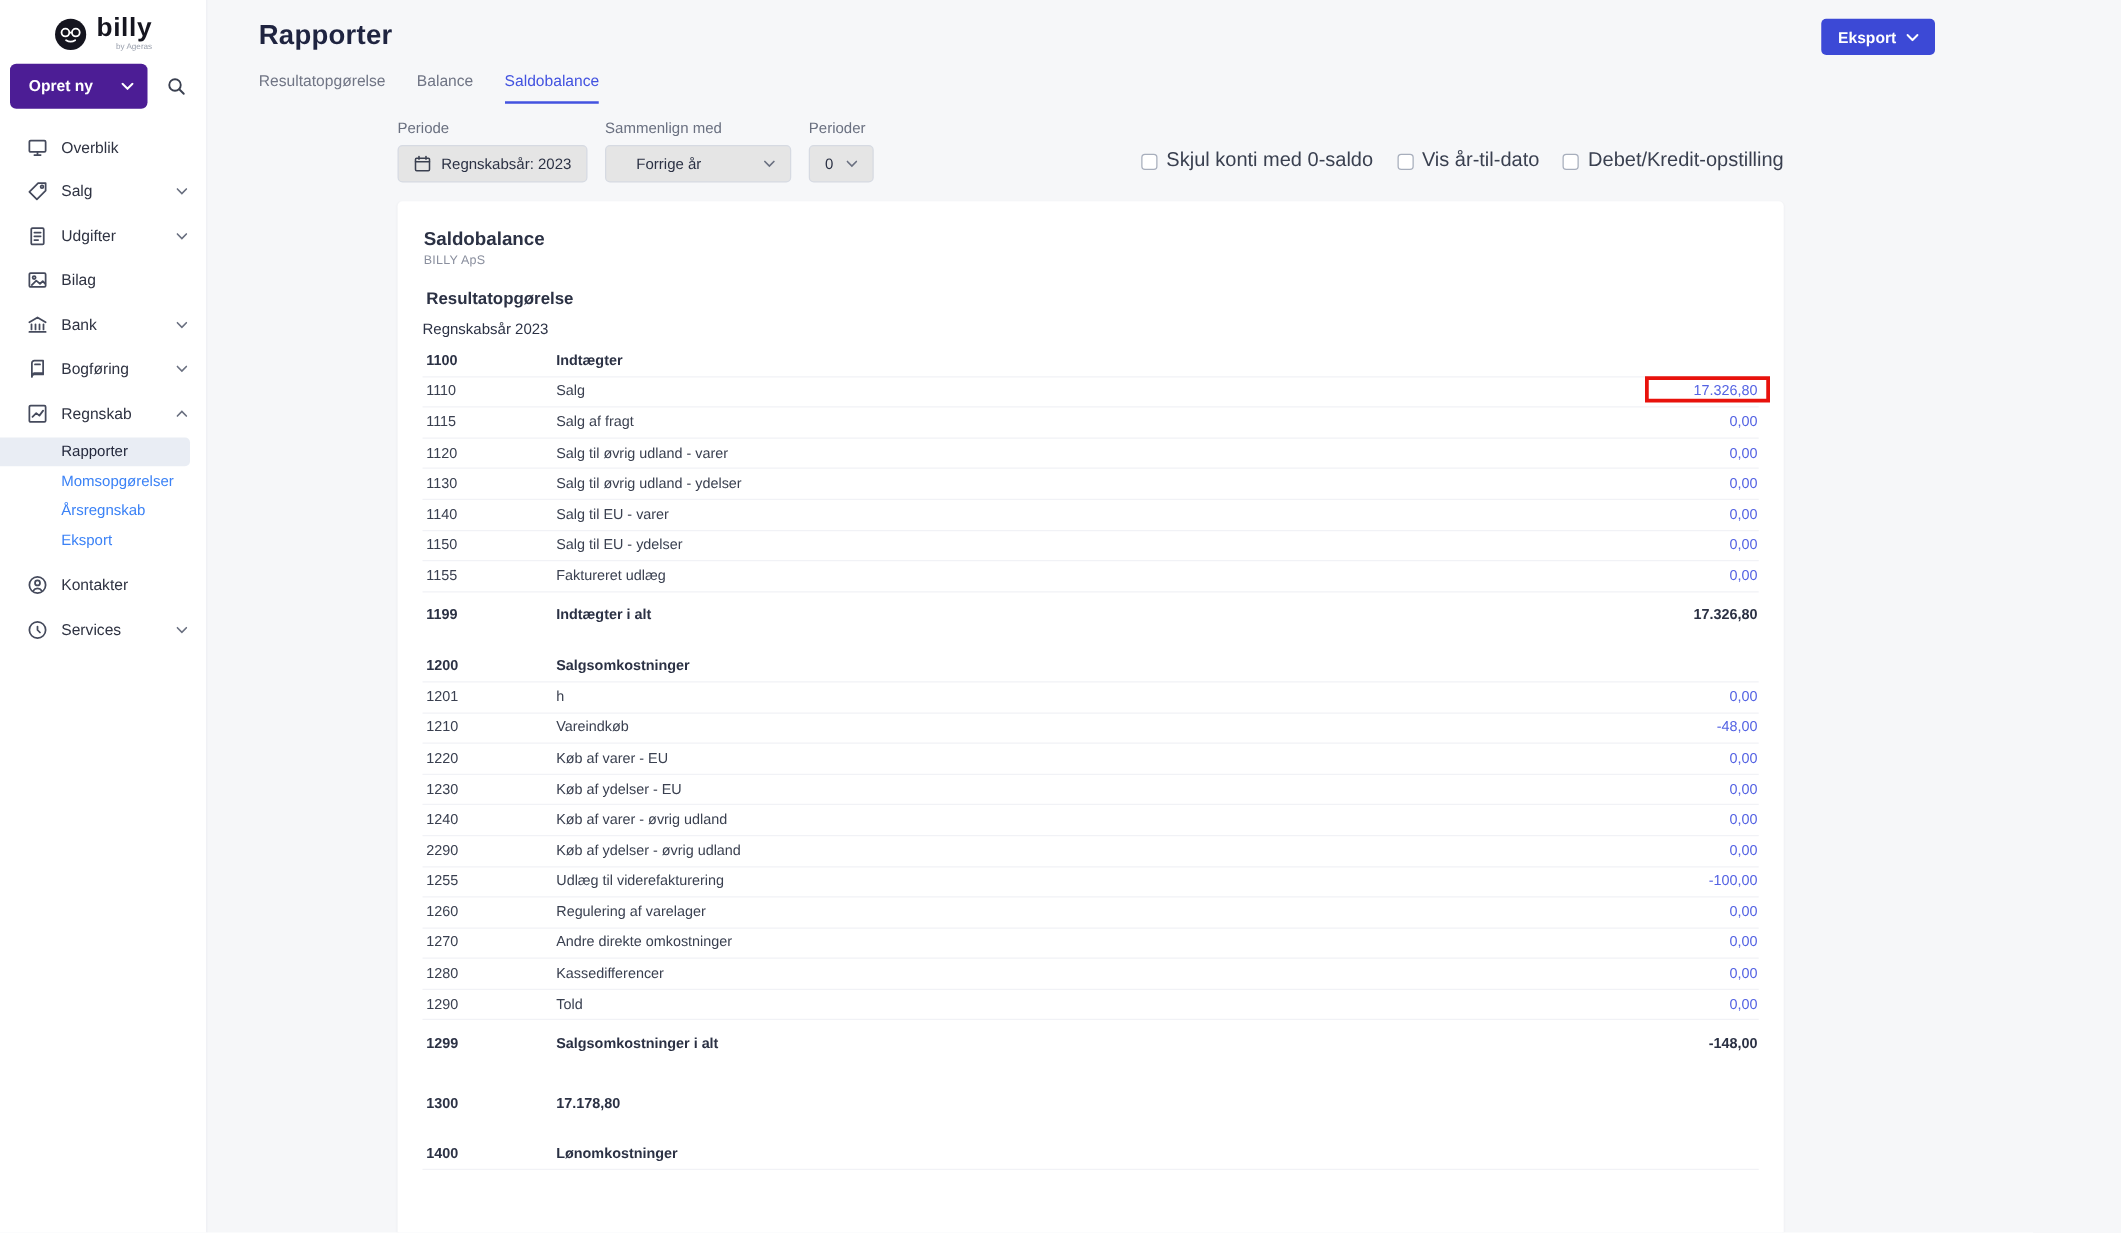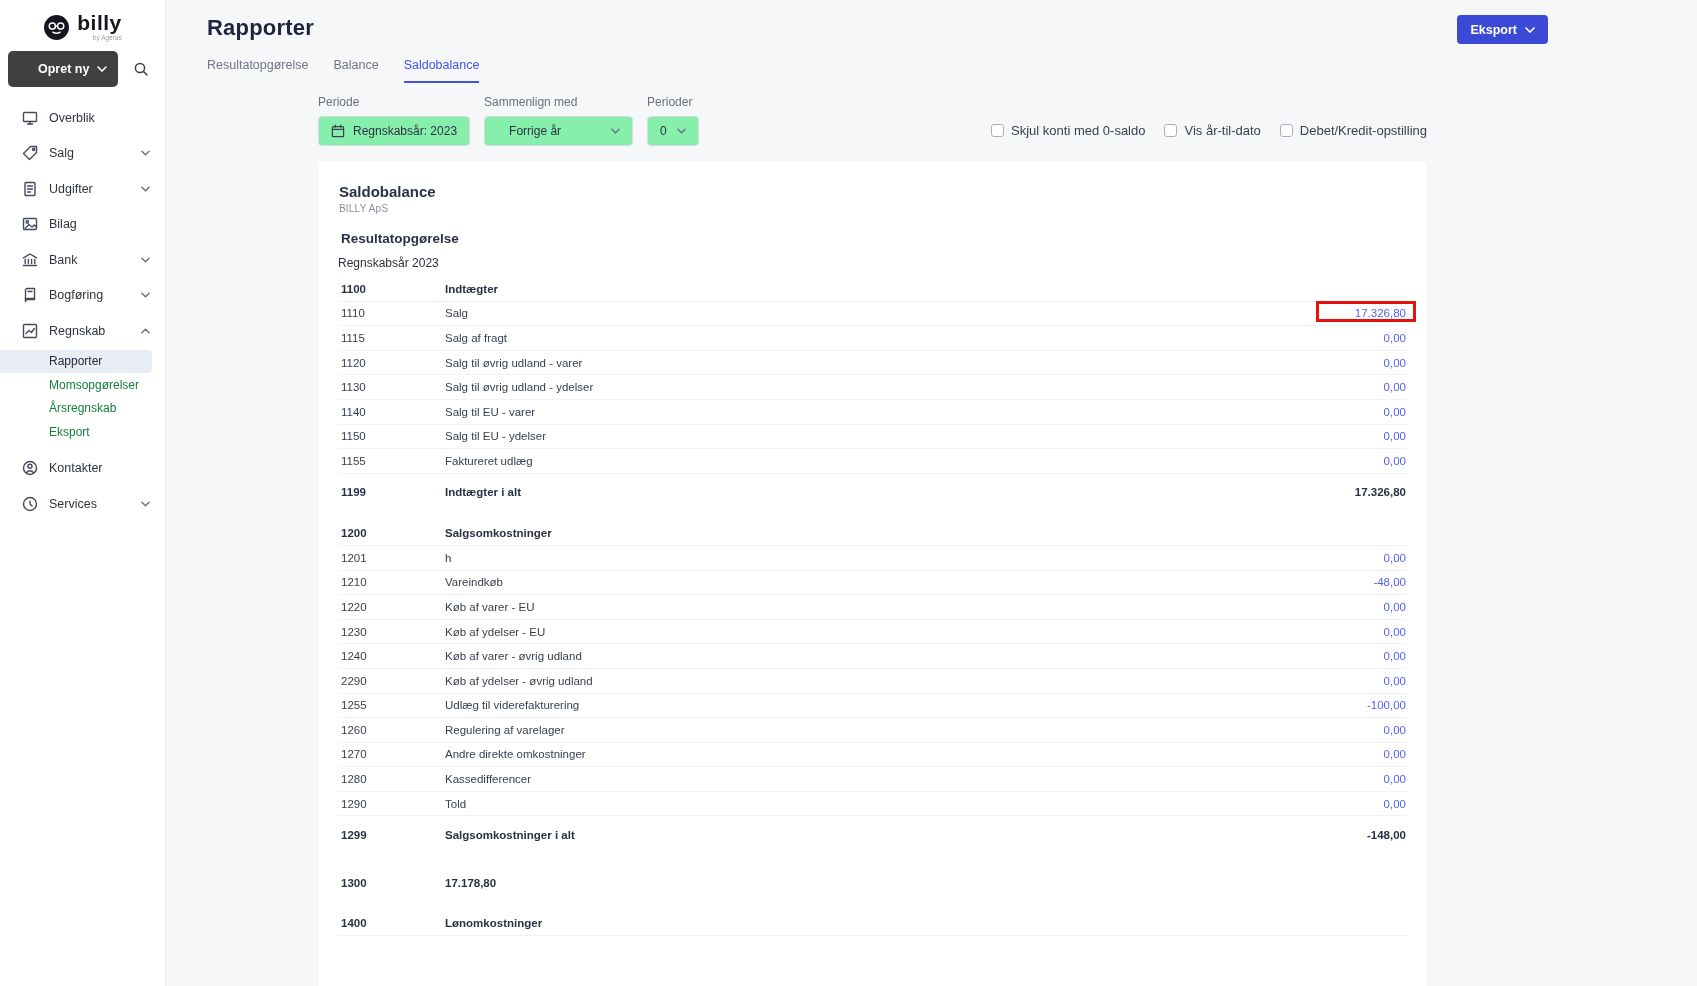--- a/index.html
+++ b/index.html
@@ -16,36 +16,36 @@
     width: 166px; min-width: 166px; height: 100%;
     background: #ffffff; border-right: 1px solid #ecedf2;
     display: flex; flex-direction: column;
   }
   .logo { display: flex; align-items: center; justify-content: center; gap: 7px; padding: 13px 16px 10px; }
   .logo-txt { display: flex; flex-direction: column; align-items: flex-end; }
   .logo-name { font-size: 21px; font-weight: 800; color: #15151f; letter-spacing: .5px; line-height: 20px; }
   .logo-sub { font-size: 6.5px; color: #9aa0ad; margin-top: 1px; }
   .create-row { display: flex; align-items: center; gap: 9px; padding: 0 10px 0 8px; }
   .create-btn {
-    flex: 1; height: 36px; background: #404040; color: #fff; border: none; border-radius: 5px;
+    flex: 1; height: 36px; background: #4c1d95; color: #fff; border: none; border-radius: 5px;
     font-family: inherit; font-size: 12.5px; font-weight: 700;
-    display: flex; align-items: center; justify-content: space-between; padding: 0 11px 0 30px; cursor: pointer;
+    display: flex; align-items: center; justify-content: space-between; padding: 0 11px 0 15px; cursor: pointer;
   }
   .search-btn { width: 28px; height: 28px; background: none; border: none; display: flex; align-items: center; justify-content: center; cursor: pointer; color: #3a4050; }
   .nav { margin-top: 13px; }
   .nav-item {
     height: 35.5px; display: flex; align-items: center; gap: 11px;
     padding: 0 15px 0 22px; font-size: 12.5px; color: #2f3342; cursor: pointer;
   }
   .nav-item .nicon { width: 16px; height: 16px; color: #454a5c; flex: none; display: flex; }
   .nav-item .chev { margin-left: auto; color: #6a7080; display: flex; }
   .sub-list { padding: 1px 0 7px; }
   .sub-item {
     height: 23.5px; display: flex; align-items: center;
-    padding-left: 49px; font-size: 12px; color: #15803d; cursor: pointer;
+    padding-left: 49px; font-size: 12px; color: #3b82f6; cursor: pointer;
     margin-right: 13px; border-radius: 0 4px 4px 0;
   }
   .sub-item.active { background: #e9edf4; color: #23283c; }
 
   
   .main { flex: 1; display: flex; flex-direction: column; overflow: hidden; }
   .topbar { display: flex; align-items: flex-start; justify-content: space-between; padding: 15px 149px 0 41px; }
   .page-title { font-size: 22px; font-weight: 700; color: #1f2440; letter-spacing: .2px; }
   .export-btn {
     height: 29px; background: #3c49d6; color: #fff; border: none; border-radius: 4px;
@@ -55,29 +55,29 @@
   .tabs { display: flex; gap: 25px; padding-left: 41px; margin-top: 14px; }
   .tab { font-size: 12.5px; color: #707585; padding-bottom: 9px; cursor: pointer; border-bottom: 2px solid transparent; }
   .tab.active { color: #4353e0; border-bottom-color: #4353e0; }
 
   .content-inner { width: 1109px; margin-left: 152px; }
 
   
   .filters-row { display: flex; align-items: flex-end; margin-top: 12px; gap: 14px; }
   .filter-label { font-size: 12px; color: #6a7080; display: block; margin-bottom: 7px; }
   .select {
-    height: 30px; background: #86efac; border: 1px solid #d6dae2; border-radius: 4px;
+    height: 30px; background: #e5e5e5; border: 1px solid #d6dae2; border-radius: 4px;
     font-family: inherit; font-size: 12px; color: #2b3144;
     display: flex; align-items: center; gap: 8px; padding: 0 12px; cursor: pointer;
   }
   .select .chev { color: #6a7080; display: flex; margin-left: 2px; }
   .checkboxes { margin-left: auto; display: flex; gap: 19px; align-items: center; padding-bottom: 8px; }
   .checkbox { display: flex; align-items: center; gap: 7px; cursor: pointer; }
   .checkbox .box { width: 13px; height: 13px; border: 1px solid #a7aebc; border-radius: 3px; background: #fff; flex: none; }
-  .checkbox .cb-label { font-size: 13px; color: #3a4050; }
+  .checkbox .cb-label { font-size: 16px; color: #3a4050; }
 
   
   .card {
     margin-top: 15px; background: #fff; border-radius: 4px;
     box-shadow: 0 1px 2px rgba(30,35,60,.06);
     padding: 22px 20px 40px; min-height: 1200px;
   }
   .report-title { font-size: 15px; font-weight: 700; color: #2b3144; margin-left: 1px; }
   .report-company { font-size: 10px; color: #8a8f9e; margin: 3px 0 0 1px; letter-spacing: .2px; }
   .report-section { font-size: 13.5px; font-weight: 700; color: #2b3144; margin: 17px 0 0 3px; }

